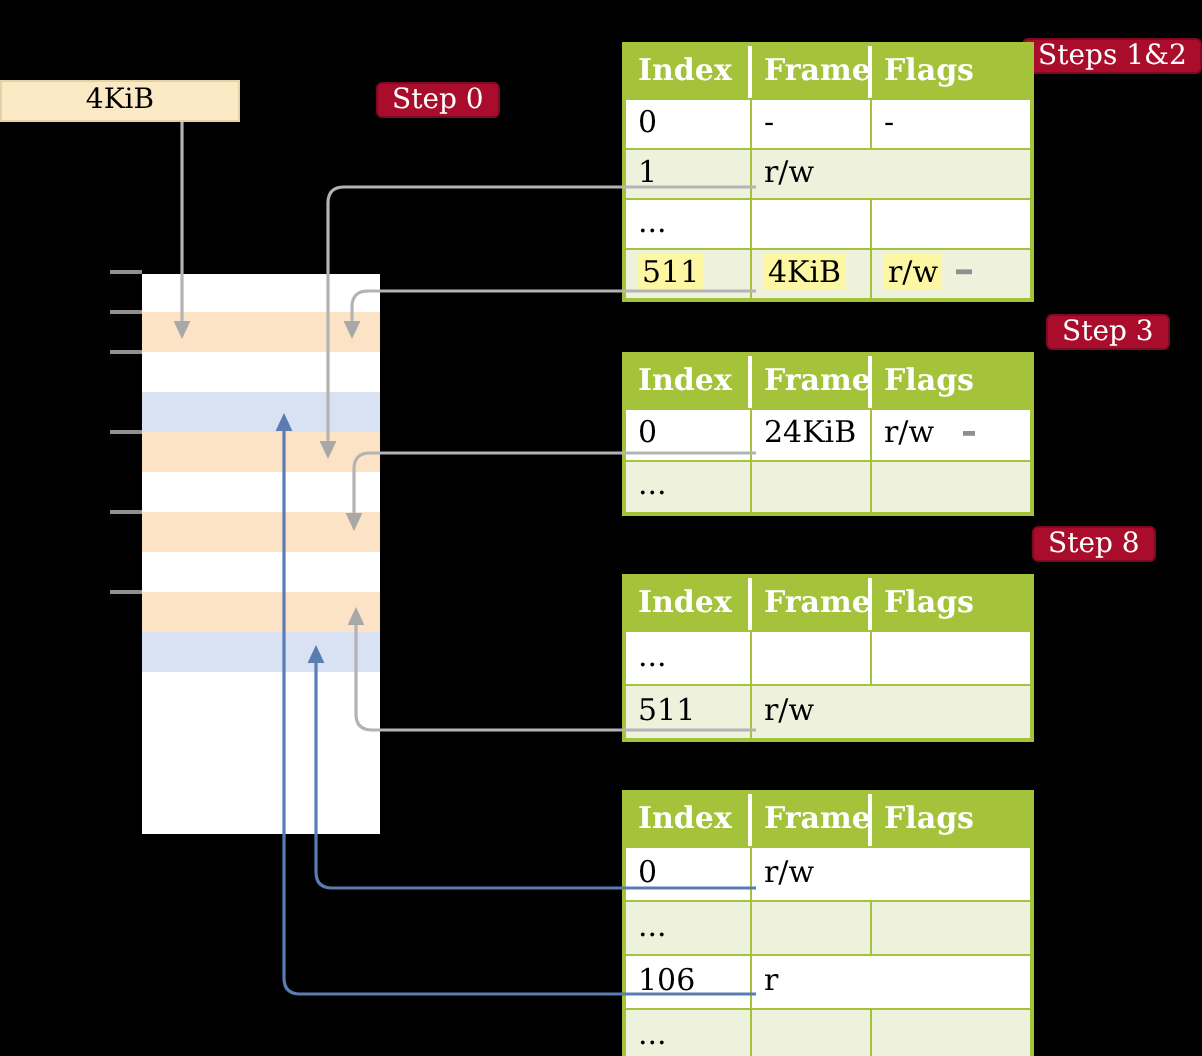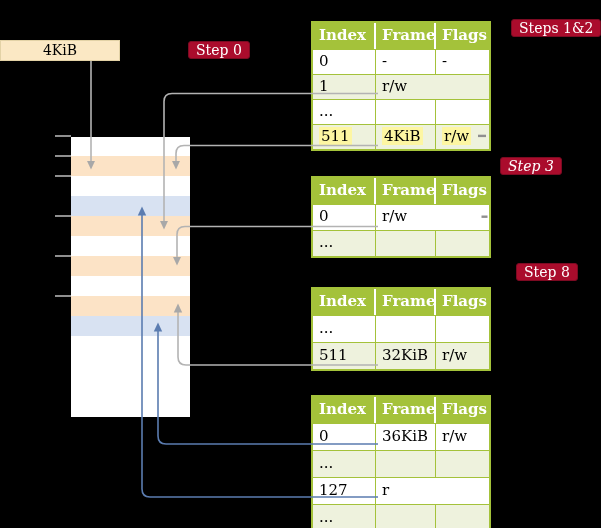--- a/index.html
+++ b/index.html
@@ -16,35 +16,35 @@
     text-align:center; line-height:19px; font-size:14px;
   }
   
   .badge {
     position:absolute; background:var(--badge); color:#fff;
     border:1px solid #7c0a22; border-radius:3px;
     font-size:14px; line-height:16px; padding:0 7px; white-space:nowrap;
   }
   #badge-step0  { left:188px; top:41px; }
   #badge-steps12{ left:511px; top:19px; }
-  #badge-step3  { left:500px; top:157px;font-style:italic; }
+  #badge-step3  { left:523px; top:157px; }
   #badge-step4  { left:516px; top:263px; }
   
   .mem-row {
     position:absolute; left:71px; width:119px; height:21.5px;
     border-bottom:1.5px solid #000;
   }
   .mem-row.first { border-top:1.5px solid #000; }
   .mem-white { background:#ffffff; }
   .mem-peach { background:var(--peach); }
   .mem-blue  { background:var(--blueframe); }
   .tick { position:absolute; left:55px; width:16px; height:2px; background:#8f8f8f; }
   
   .ptable {
-    position:absolute; left:311px; width:180px;
+    position:absolute; left:311px; width:206px;
     border:2px solid var(--green); background:#fff;
   }
   .trow { display:grid; grid-template-columns:63px 60px 1fr; }
   .hrow { background:var(--green); color:#fff; font-weight:bold; }
   .hcell { padding-left:6px; font-size:15px; border-right:2px solid #fff; overflow:hidden; }
   .hcell:last-child { border-right:none; }
   .brow { border-top:1.5px solid var(--green); }
   .brow.shaded { background:var(--palegreen); }
   .bcell { padding-left:6px; font-size:15px; border-right:1.5px solid var(--green); overflow:hidden; white-space:nowrap; }
   .bcell:last-child { border-right:none; }
@@ -126,20 +126,21 @@
         </div>
       </div>
       <div class="ptable" style="top: 176px;">
         <div class="trow hrow" style="height: 26px; line-height: 25px;">
           <div class="hcell">Index</div>
           <div class="hcell">Frame</div>
           <div class="hcell">Flags</div>
         </div>
         <div class="trow brow" style="height: 26px; line-height: 23px;">
           <div class="bcell">0</div>
+          <div class="bcell">24KiB</div>
           <div class="bcell">r/w</div>
         </div>
         <div class="trow brow shaded" style="height: 26px; line-height: 23px;">
           <div class="bcell">...</div>
           <div class="bcell"></div>
           <div class="bcell"></div>
         </div>
       </div>
       <div class="ptable" style="top: 287px;">
         <div class="trow hrow" style="height: 26px; line-height: 25px;">
@@ -147,42 +148,40 @@
           <div class="hcell">Frame</div>
           <div class="hcell">Flags</div>
         </div>
         <div class="trow brow" style="height: 27px; line-height: 24px;">
           <div class="bcell">...</div>
           <div class="bcell"></div>
           <div class="bcell"></div>
         </div>
         <div class="trow brow shaded" style="height: 27px; line-height: 24px;">
           <div class="bcell">511</div>
-          <div class="bcell">32KiB</div>
           <div class="bcell">r/w</div>
         </div>
       </div>
       <div class="ptable" style="top: 395px;">
         <div class="trow hrow" style="height: 26px; line-height: 25px;">
           <div class="hcell">Index</div>
           <div class="hcell">Frame</div>
           <div class="hcell">Flags</div>
         </div>
         <div class="trow brow" style="height: 27px; line-height: 24px;">
           <div class="bcell">0</div>
-          <div class="bcell">36KiB</div>
           <div class="bcell">r/w</div>
         </div>
         <div class="trow brow shaded" style="height: 27px; line-height: 24px;">
           <div class="bcell">...</div>
           <div class="bcell"></div>
           <div class="bcell"></div>
         </div>
         <div class="trow brow" style="height: 27px; line-height: 24px;">
-          <div class="bcell">127</div>
+          <div class="bcell">106</div>
           <div class="bcell">r</div>
         </div>
         <div class="trow brow shaded" style="height: 27px; line-height: 24px;">
           <div class="bcell">...</div>
           <div class="bcell"></div>
           <div class="bcell"></div>
         </div>
       </div>
     </div>
 

